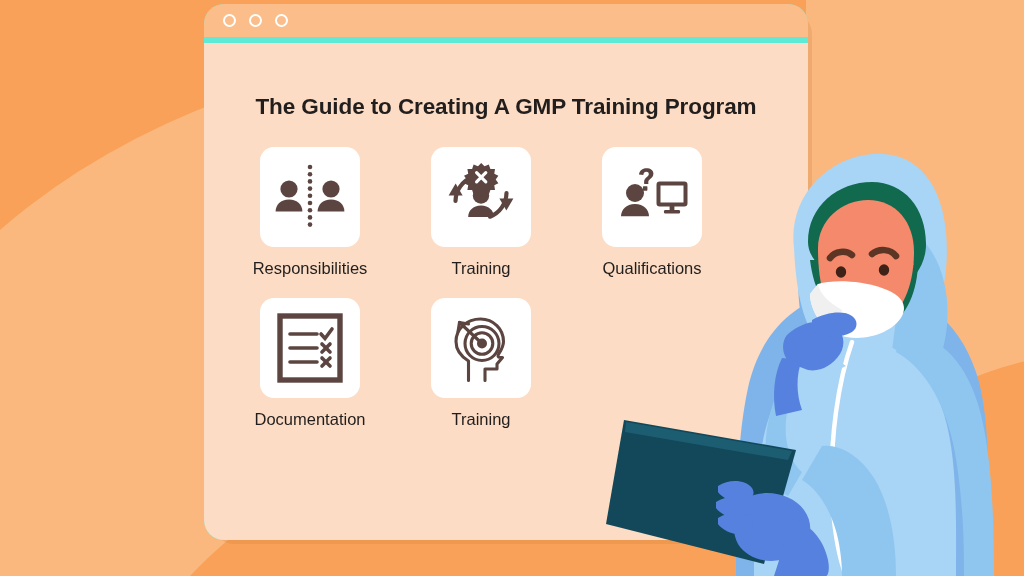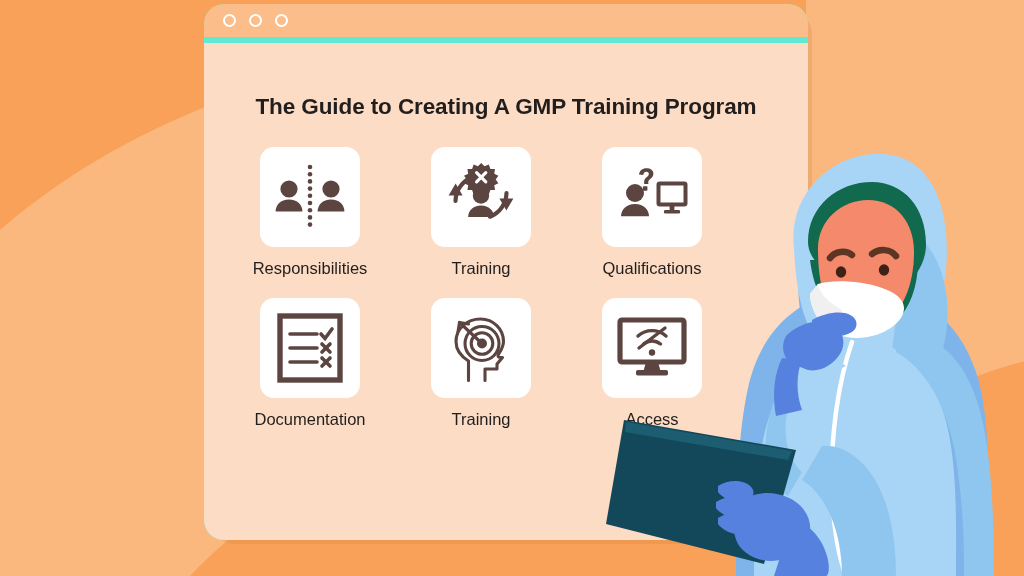--- a/index.html
+++ b/index.html
@@ -289,38 +289,20 @@
                 <path d="M14.5 10.5 L37 31.5"></path>
                 <path d="M14.5 10.5 L23.5 12"></path>
                 <path d="M14.5 10.5 L13 19.5"></path>
               </g>
               <circle cx="37" cy="31.5" r="5" fill="#5C4540"></circle>
             </svg>
           </div>
           <div class="tile-label">Training</div>
         </div>
 
-        <div class="tile">
-          <div class="tile-card">
-            <svg class="tile-icon" width="70" height="62" viewBox="0 0 70 62">
-              <rect x="3" y="3" width="64" height="42" rx="2" fill="none" stroke="#5C4540" stroke-width="5.2"></rect>
-              <g fill="none" stroke="#5C4540" stroke-width="3.4" stroke-linecap="round">
-                <path d="M21 19 A21 21 0 0 1 49 19"></path>
-                <path d="M26.5 27 A13.5 13.5 0 0 1 43.5 27"></path>
-              </g>
-              <circle cx="35" cy="35.5" r="3.2" fill="#5C4540"></circle>
-              <g fill="#5C4540">
-                <path d="M29 45 h12 l2.5 9 h-17 z"></path>
-                <rect x="19" y="53" width="32" height="5.5" rx="1.8"></rect>
-              </g>
-              <line x1="22" y1="31" x2="48" y2="11" stroke="#5C4540" stroke-width="3.4" stroke-linecap="round"></line>
-            </svg>
-          </div>
-          <div class="tile-label">Access</div>
-        </div>
 
       </div>
     </div>
   </div>
 
   <svg class="character" viewBox="0 0 428 456">
 
     <path d="M232 176 C190 186 162 222 152 268 C142 314 140 372 140 456 L392 456 C392 372 396 300 380 252 C362 198 322 170 270 168 Z" fill="#7FB4EA"></path>
 
     <path d="M208 124 C196 172 204 216 226 244 C256 280 316 282 336 242 C356 200 350 142 330 108 C306 68 240 66 218 98 Z" fill="#7FB4EA"></path>

